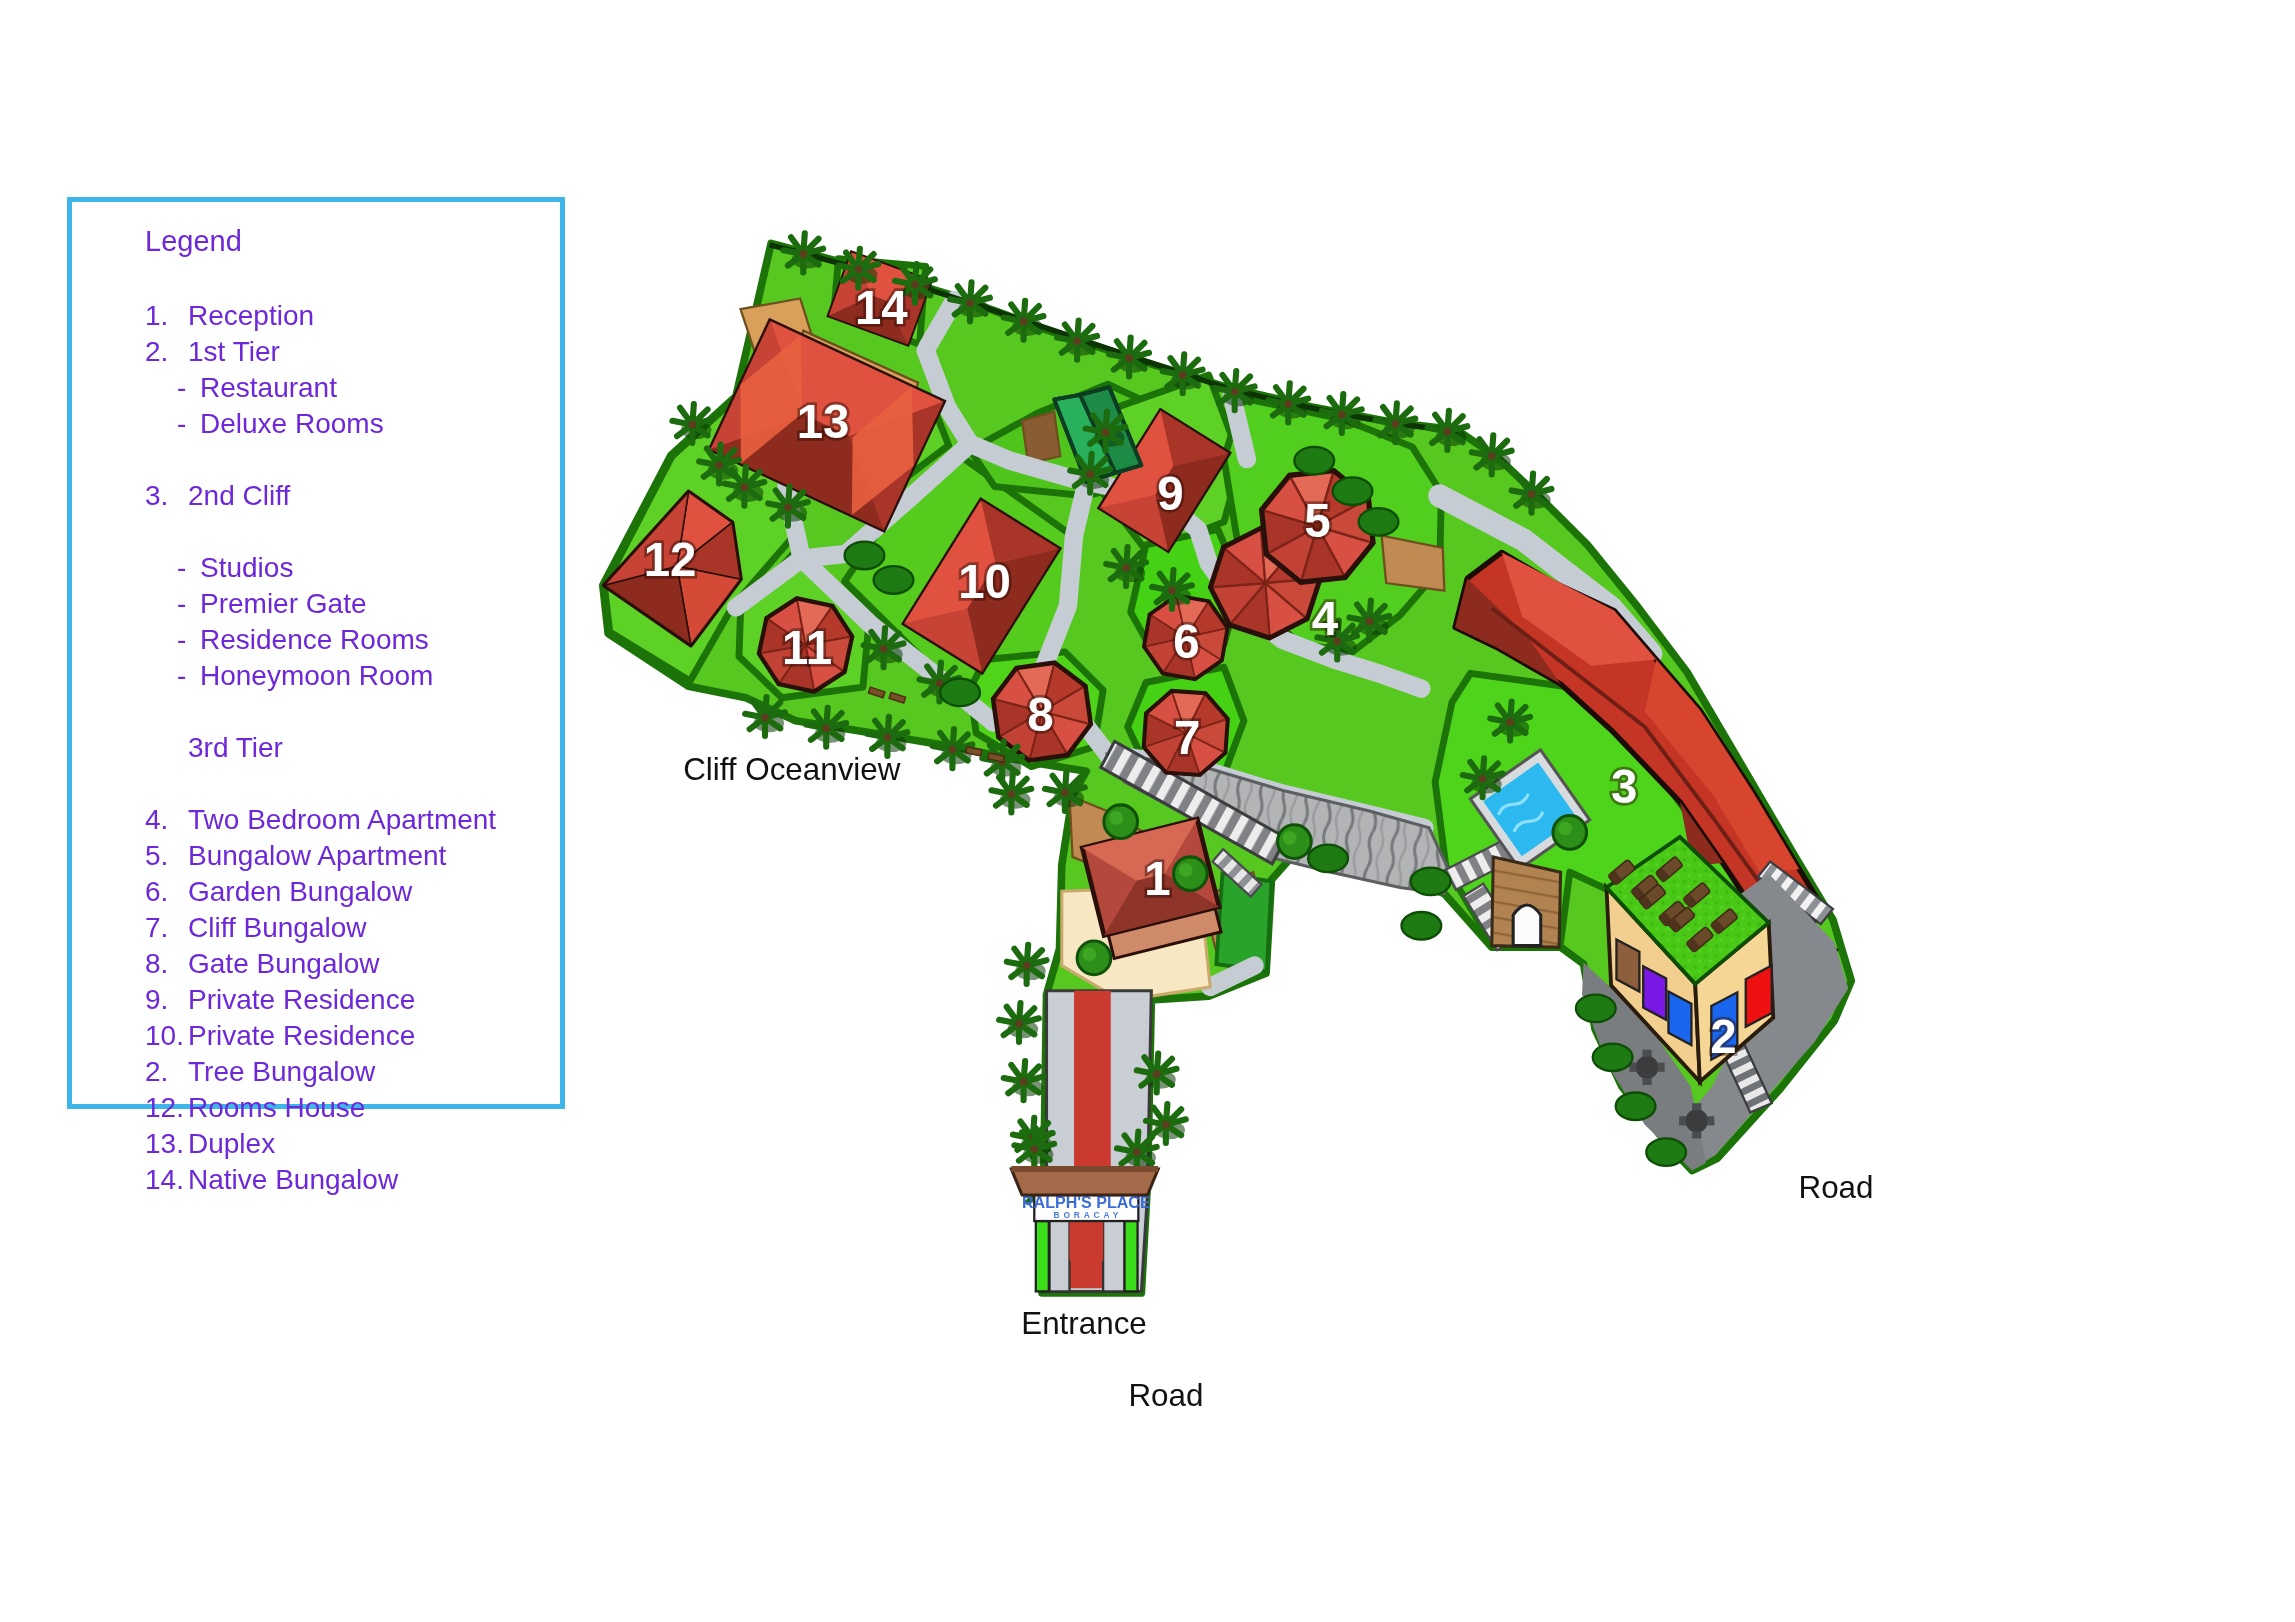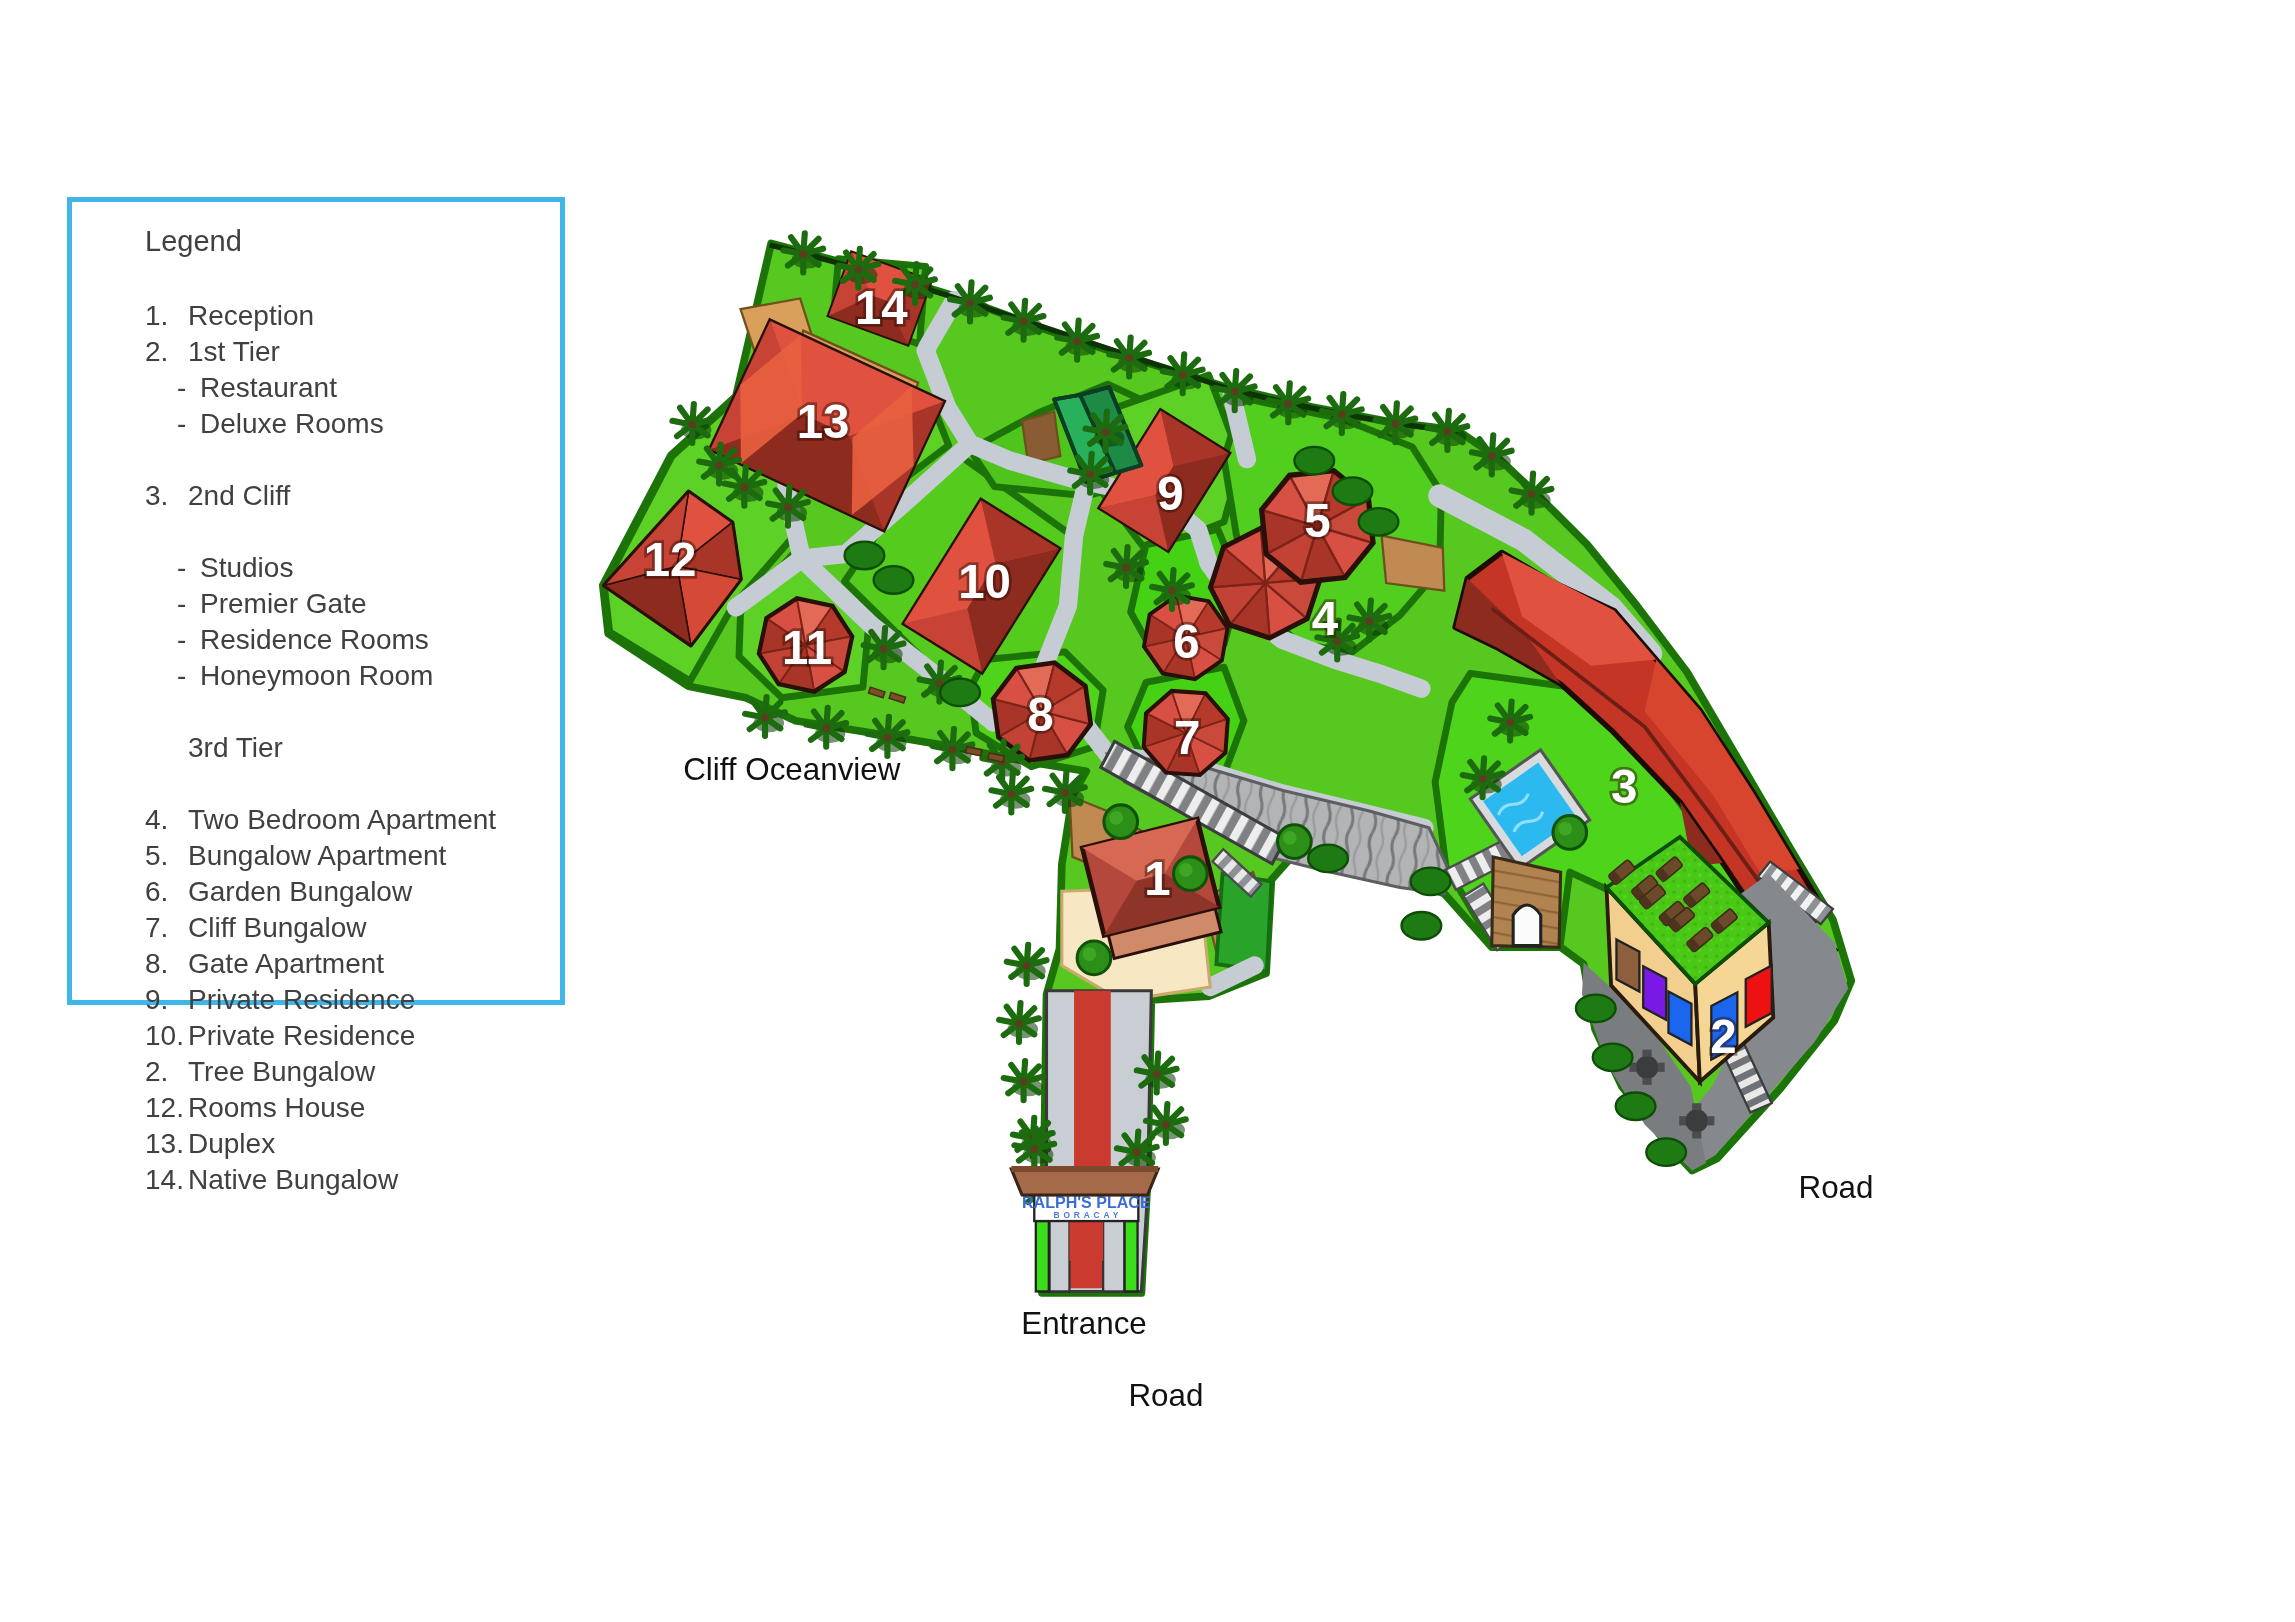--- a/index.html
+++ b/index.html
@@ -1,19 +1,19 @@
 <!DOCTYPE html>
 <html style="font-size:12.2px"><head>
 <meta charset="utf-8">
 <style>
   html,body{margin:0;padding:0;background:#fff;width:2295px;height:1622px;overflow:hidden;
     font-family:"Liberation Sans",sans-serif;}
   .stage{position:relative;width:2295px;height:1622px;background:#fff;}
-  .legend{position:absolute;left:67px;top:197px;width:498px;height:808px;box-sizing:border-box;
-    border:5.4px solid #3eb6ea;background:#fff;padding:23px 7.7px 0 73px;color:#404040;}
+  .legend{position:absolute;left:67px;top:197px;width:498px;height:912px;box-sizing:border-box;
+    border:5.4px solid #3eb6ea;background:#fff;padding:23px 7.7px 0 73px;color:#6d28d9;}
   .legend-title{font-size:29px;margin-bottom:40px;}
   .lline{display:flex;font-size:28px;line-height:36px;white-space:nowrap;}
   .lline .num{min-width:43px;}
   .lline.ind1{margin-left:32px;}
   .lline.ind1 .num{min-width:23px;}
   .lline.gap{margin-top:36px;}
   svg{position:absolute;left:0;top:0;}
   svg text{font-family:"Liberation Sans",sans-serif;}
   .marker{font-size:62px;font-weight:bold;fill:#ffffff;paint-order:stroke;stroke:rgba(40,10,5,.45);
     stroke-width:7px;text-anchor:middle;}
@@ -80,21 +80,21 @@
         <div class="lline">
           <span class="num">6.</span>
           <span>Garden Bungalow</span>
         </div>
         <div class="lline">
           <span class="num">7.</span>
           <span>Cliff Bungalow</span>
         </div>
         <div class="lline">
           <span class="num">8.</span>
-          <span>Gate Apartment</span>
+          <span>Gate Bungalow</span>
         </div>
         <div class="lline">
           <span class="num">9.</span>
           <span>Private Residence</span>
         </div>
         <div class="lline">
           <span class="num">10.</span>
           <span>Private Residence</span>
         </div>
         <div class="lline">

